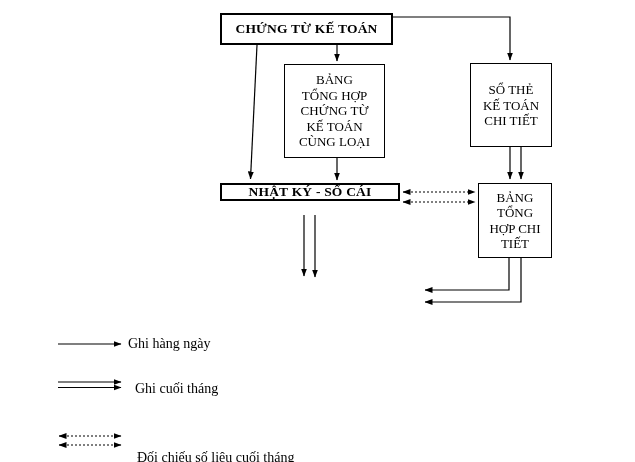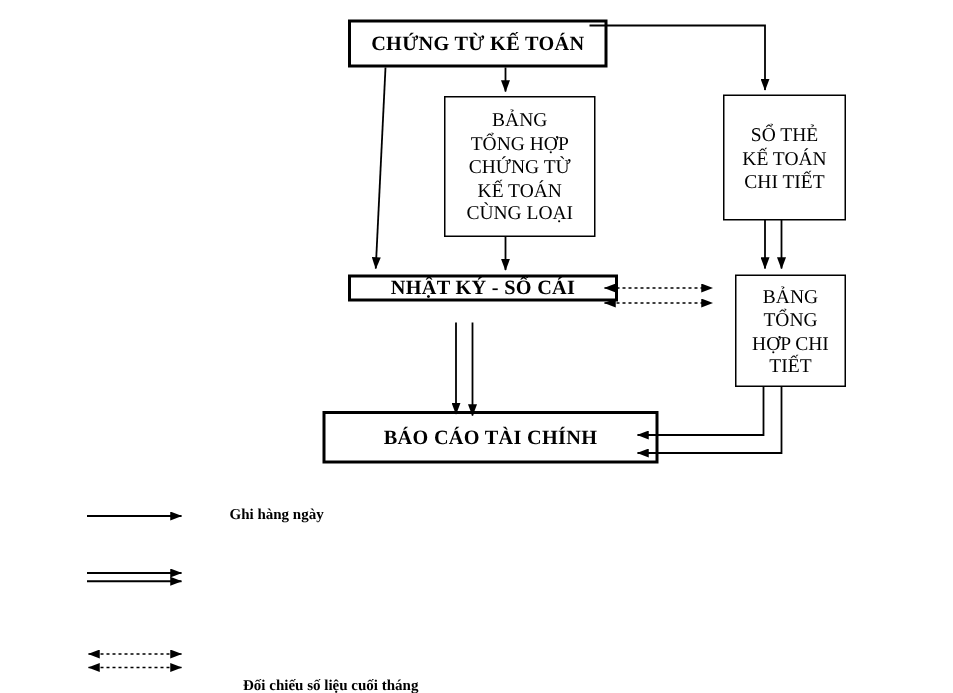--- a/index.html
+++ b/index.html
@@ -26,46 +26,44 @@
   .node {
     position: absolute;
     box-sizing: border-box;
     background: #ffffff;
     border: 1px solid #000;
     display: flex;
     align-items: center;
     justify-content: center;
     text-align: center;
     z-index: 1;
-    margin-left: 12px;
   }
   .node .node-label {
     white-space: pre-line;
   }
   .node.bold {
     border-width: 2px;
     font-weight: bold;
     font-size: 13.5px;
     letter-spacing: 0.2px;
   }
   .node.plain {
     font-size: 13px;
     line-height: 15.5px;
   }
   .node.pad-top {
     padding-top: 1px;
   }
   .legend-label {
     position: absolute;
-    font-weight: bold;
-    font-size: 10px;
+    font-weight: normal;
+    font-size: 14px;
     line-height: 16px;
     z-index: 2;
     white-space: nowrap;
-    margin-left: 25px;
   }
 </style>
 </head>
 <body>
 
 <div class="canvas">
 
   <svg class="connectors" width="635" height="462" viewBox="0 0 635 462">
     <defs>
       <marker id="arw" viewBox="0 0 8 6" refX="7.5" refY="3" markerWidth="8" markerHeight="6" markerUnits="userSpaceOnUse" orient="auto-start-reverse">
@@ -128,22 +126,20 @@
     <span class="node-label">NHẬT KÝ - SỔ CÁI</span>
   </div>
 
   <div class="node plain" style="left:478px; top:183px; width:74px; height:75px;">
     <span class="node-label">BẢNG
 TỔNG
 HỢP CHI
 TIẾT</span>
   </div>
 
-  <div class="node bold" style="left:203px; top:274px; width:224px; height:35px;">
-    <span class="node-label">BÁO CÁO TÀI CHÍNH</span>
-  </div>
 
   <div class="legend-label" style="left:128px; top:336px;">Ghi hàng ngày</div>
 
+  <div class="legend-label" style="left:135px; top:381px;">Ghi cuối tháng</div>
 
   <div class="legend-label" style="left:137px; top:450px;">Đối chiếu số liệu cuối tháng</div>
 
 </div>
 
 </body></html>

